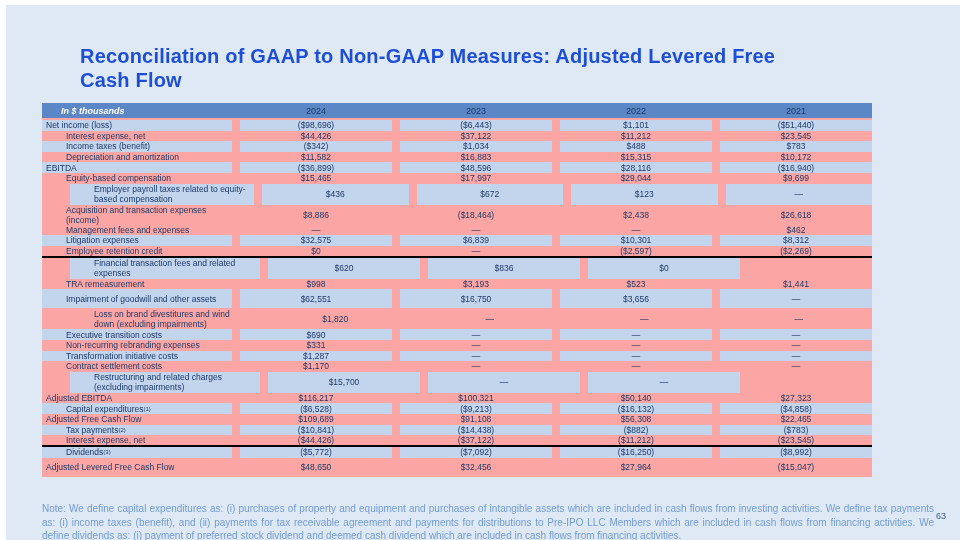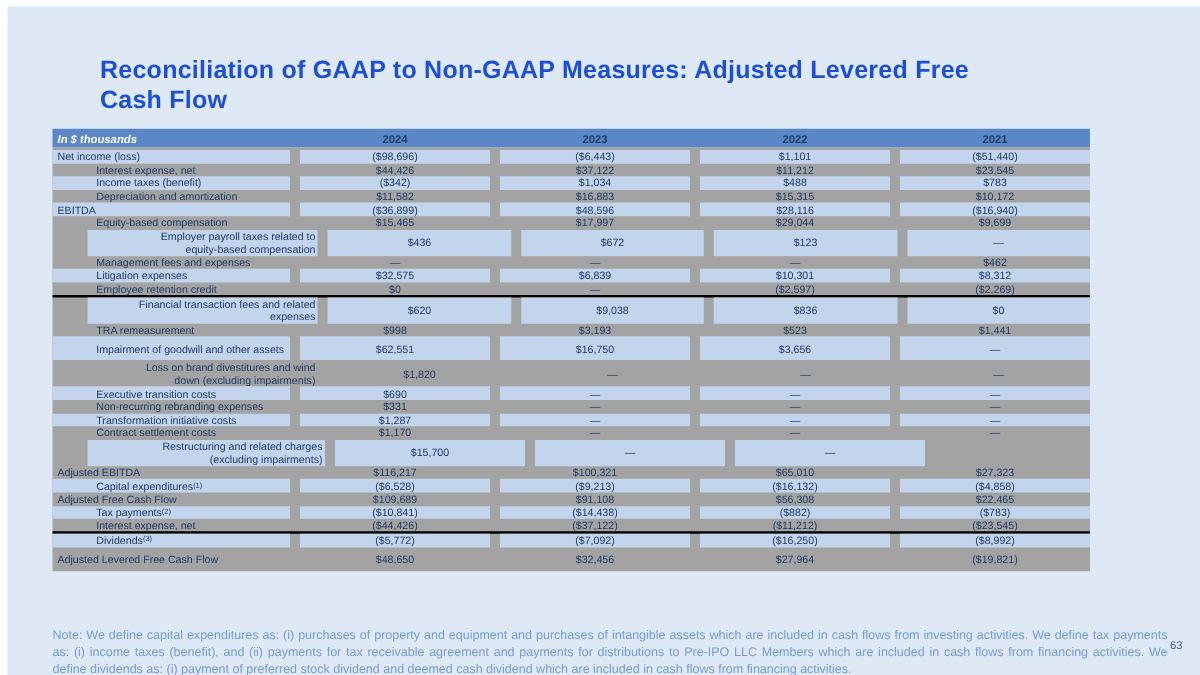--- a/index.html
+++ b/index.html
@@ -20,41 +20,41 @@
     margin-left:38px;
   }
 
   .table-wrap { position:absolute; left:42px; top:103px; width:830px; }
 
   .header-row {
     display:flex; align-items:center;
     background:#5b87c6; height:15px;
   }
   .header-label {
-    width:190px; padding-left:4px;
+    width:190px; padding-left:19px;
     font-size:9px; font-weight:bold; font-style:italic; color:#ffffff;
   }
   .header-year {
     width:152px; margin-left:8px; text-align:center;
-    font-size:9px; font-weight:bold; color:#1d3a66;
-  }
-
-  .table-body { background:#a3a3a3; padding-top:2px;text-align:right; }
+    font-size:9px; font-weight:normal; color:#1d3a66;
+  }
+
+  .table-body { background:#fca5a5; padding-top:2px; }
 
   .row { display:flex; align-items:stretch; min-height:10.6px; }
   .row.size-two  { min-height:21px;margin-left:28px; }
   .row.size-tall { min-height:19px; }
   .row.thick { border-bottom:2.5px solid #000000; }
 
   .cell-label {
     width:190px; padding-left:4px; padding-right:2px;
     display:flex; align-items:center;
     font-size:8.5px; color:#1d3a66; line-height:1.18;
   }
-  .row.indent .cell-label { padding-left:35px; }
+  .row.indent .cell-label { padding-left:24px; }
   .cell-val {
     width:152px; margin-left:8px;
     display:flex; align-items:center; justify-content:center;
     font-size:8.5px; color:#1d3a66;
   }
   .row.hl .cell-label, .row.hl .cell-val { background:#c3d4ed; }
 
   sup.fn { font-size:6px; line-height:0; vertical-align:super; }
 
   .footnote {
@@ -143,20 +143,29 @@
       </div>
       <div class="row size-two hl indent">
         <div class="cell-label">
           <span>Employer payroll taxes related to equity-based compensation</span>
         </div>
         <div class="cell-val">$436</div>
         <div class="cell-val">$672</div>
         <div class="cell-val">$123</div>
         <div class="cell-val">—</div>
       </div>
+      <div class="row size-tall indent">
+        <div class="cell-label">
+          <span>Acquisition and transaction expenses (income)</span>
+        </div>
+        <div class="cell-val">$8,886</div>
+        <div class="cell-val">($18,464)</div>
+        <div class="cell-val">$2,438</div>
+        <div class="cell-val">$26,618</div>
+      </div>
       <div class="row size-normal indent">
         <div class="cell-label">
           <span>Management fees and expenses</span>
         </div>
         <div class="cell-val">—</div>
         <div class="cell-val">—</div>
         <div class="cell-val">—</div>
         <div class="cell-val">$462</div>
       </div>
       <div class="row size-normal hl indent">
@@ -175,21 +184,20 @@
         <div class="cell-val">$0</div>
         <div class="cell-val">—</div>
         <div class="cell-val">($2,597)</div>
         <div class="cell-val">($2,269)</div>
       </div>
       <div class="row size-two hl indent">
         <div class="cell-label">
           <span>Financial transaction fees and related expenses</span>
         </div>
         <div class="cell-val">$620</div>
-        <div class="cell-val">$9,038</div>
         <div class="cell-val">$836</div>
         <div class="cell-val">$0</div>
       </div>
       <div class="row size-normal indent">
         <div class="cell-label">
           <span>TRA remeasurement</span>
         </div>
         <div class="cell-val">$998</div>
         <div class="cell-val">$3,193</div>
         <div class="cell-val">$523</div>
@@ -256,21 +264,21 @@
         <div class="cell-val">$15,700</div>
         <div class="cell-val">—</div>
         <div class="cell-val">—</div>
       </div>
       <div class="row size-normal">
         <div class="cell-label">
           <span>Adjusted EBITDA</span>
         </div>
         <div class="cell-val">$116,217</div>
         <div class="cell-val">$100,321</div>
-        <div class="cell-val">$65,010</div>
+        <div class="cell-val">$50,140</div>
         <div class="cell-val">$27,323</div>
       </div>
       <div class="row size-normal hl indent">
         <div class="cell-label">
           <span>Capital expenditures</span>
           <sup class="fn">(1)</sup>
         </div>
         <div class="cell-val">($6,528)</div>
         <div class="cell-val">($9,213)</div>
         <div class="cell-val">($16,132)</div>
@@ -314,19 +322,19 @@
         <div class="cell-val">($16,250)</div>
         <div class="cell-val">($8,992)</div>
       </div>
       <div class="row size-tall">
         <div class="cell-label">
           <span>Adjusted Levered Free Cash Flow</span>
         </div>
         <div class="cell-val">$48,650</div>
         <div class="cell-val">$32,456</div>
         <div class="cell-val">$27,964</div>
-        <div class="cell-val">($19,821)</div>
+        <div class="cell-val">($15,047)</div>
       </div>
     </div>
 </div>
 
 <div class="footnote">Note: We define capital expenditures as: (i) purchases of property and equipment and purchases of intangible assets which are included in cash flows from investing activities. We define tax payments as: (i) income taxes (benefit), and (ii) payments for tax receivable agreement and payments for distributions to Pre-IPO LLC Members which are included in cash flows from financing activities. We define dividends as: (i) payment of preferred stock dividend and deemed cash dividend which are included in cash flows from financing activities.</div>
 <div class="page-num">63</div>
 
 </body></html>

